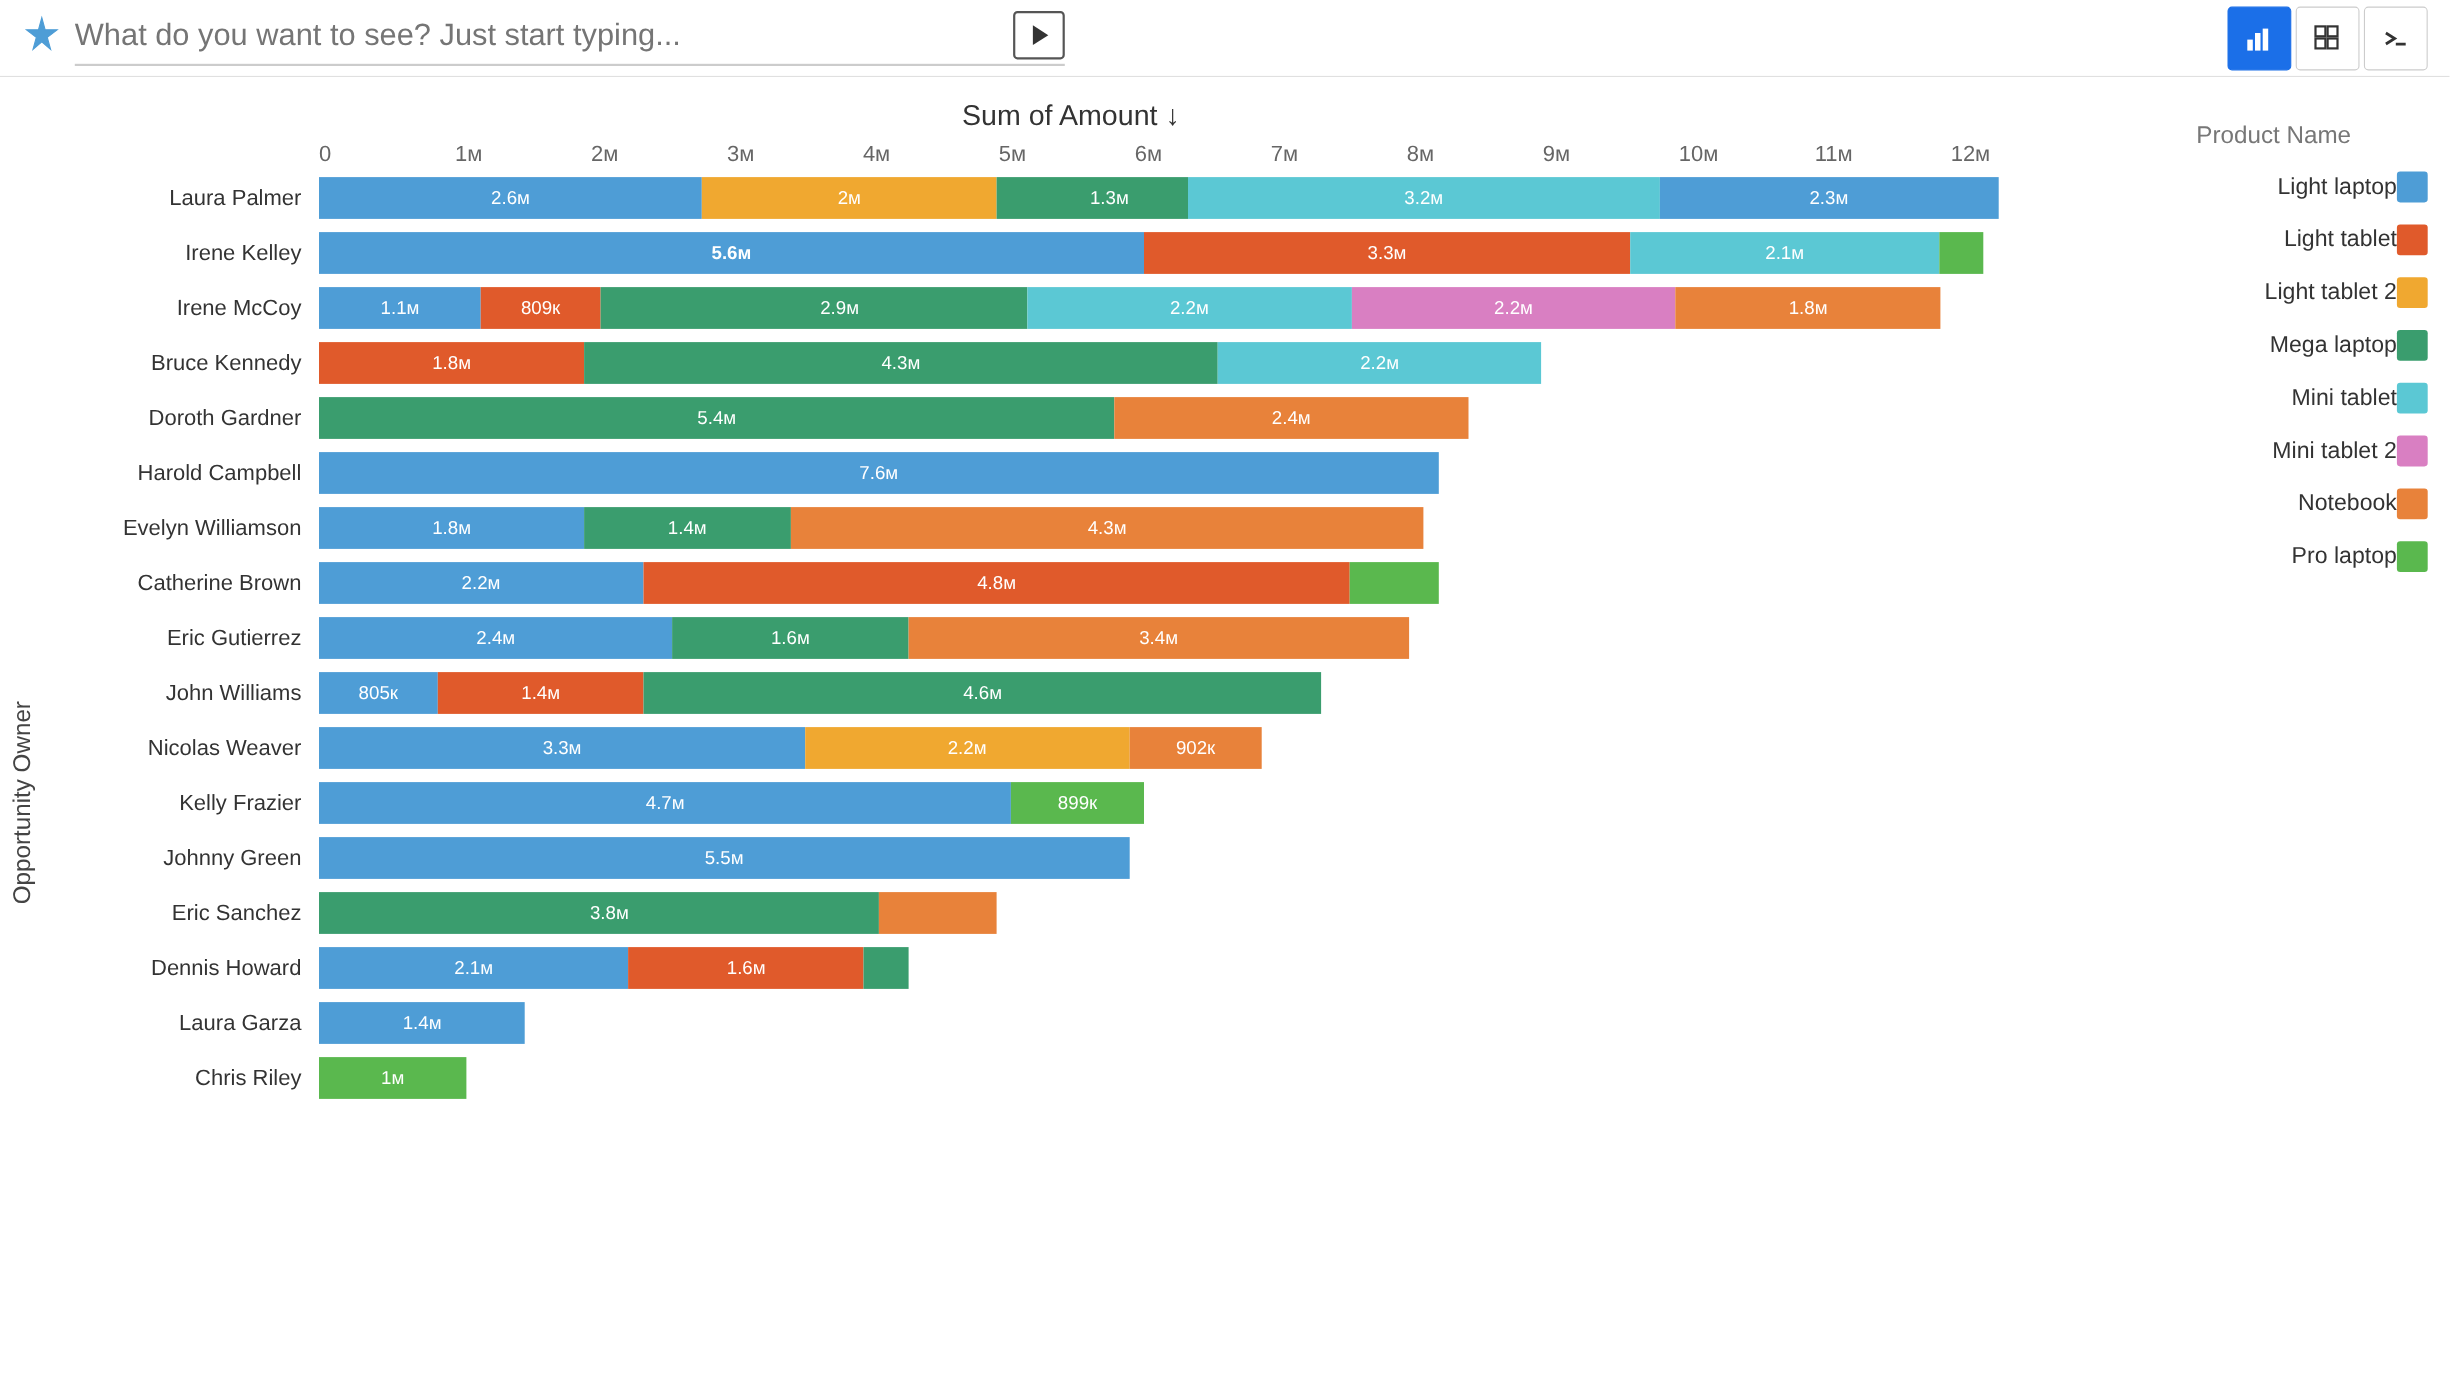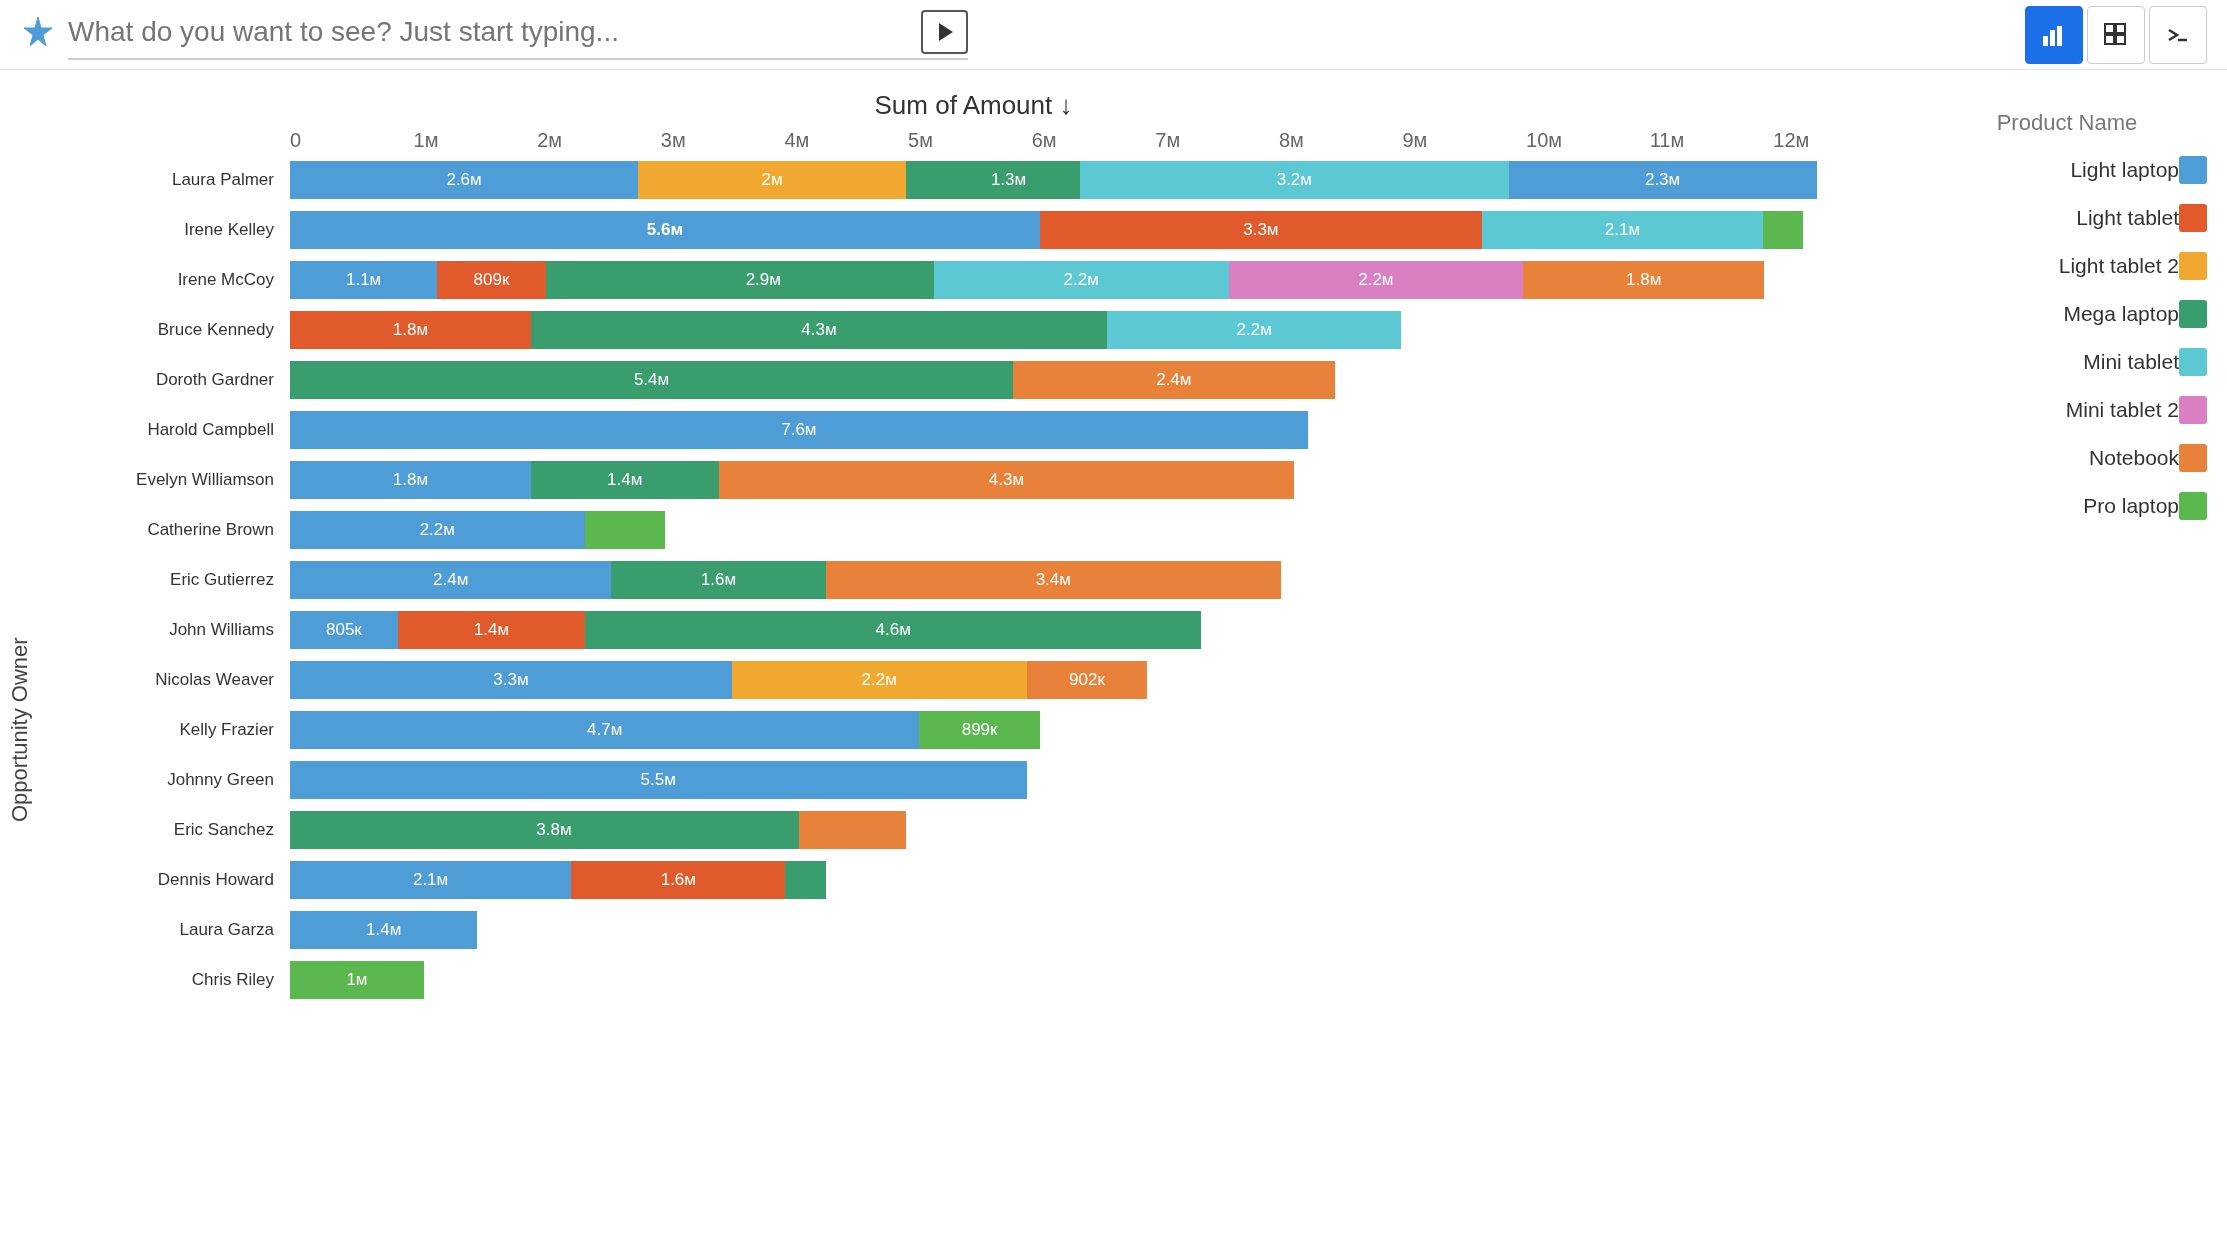--- a/index.html
+++ b/index.html
@@ -39,21 +39,21 @@
       font-size: 22px; color: #444; display: flex; align-items: center;
       justify-content: center; width: 40px; margin-top: 120px;
     }
     .chart-main { flex: 1; display: flex; flex-direction: column; padding: 0 10px; }
     .chart-title { text-align: center; font-size: 26px; color: #333; margin-bottom: 8px; }
     .x-axis-labels { display: flex; padding-left: 240px; margin-bottom: 4px; }
     .x-tick { flex: 1; text-align: left; font-size: 20px; color: #666; }
     
     .chart-body { display: flex; flex-direction: column; gap: 2px; }
     .chart-row { display: flex; align-items: center; height: 48px; }
-    .row-label { width: 240px; text-align: right; padding-right: 16px; font-size: 17px; color: #333; flex-shrink: 0; }
+    .row-label { width: 240px; text-align: right; padding-right: 16px; font-size: 20px; color: #333; flex-shrink: 0; }
     .bars-container { flex: 1; display: flex; align-items: center; height: 38px; position: relative; }
     .bar-segment {
       height: 38px; display: flex; align-items: center; justify-content: center;
       font-size: 17px; font-weight: 500; color: #fff; overflow: hidden;
       white-space: nowrap;
     }
     
     .legend { width: 320px; padding: 20px 20px; flex-shrink: 0; }
     .legend-title { font-size: 22px; color: #777; margin-bottom: 20px; text-align: center; }
     .legend-item { display: flex; align-items: center; margin-bottom: 20px; justify-content: flex-end; gap: 0; }
@@ -188,20 +188,21 @@
           <div class="bars-container">
             <div class="bar-segment c-light-laptop" style="width: 15%;">1.8м</div>
             <div class="bar-segment c-mega-laptop" style="width: 11.6667%;">1.4м</div>
             <div class="bar-segment c-notebook" style="width: 35.8333%;">4.3м</div>
           </div>
         </div>
         <div class="chart-row">
           <div class="row-label">Catherine Brown</div>
           <div class="bars-container">
             <div class="bar-segment c-light-laptop" style="width: 18.3333%;">2.2м</div>
+            <div class="bar-segment c-light-tablet" style="width: 40%;">4.8м</div>
             <div class="bar-segment c-pro-laptop" style="width: 5%;"></div>
           </div>
         </div>
         <div class="chart-row">
           <div class="row-label">Eric Gutierrez</div>
           <div class="bars-container">
             <div class="bar-segment c-light-laptop" style="width: 20%;">2.4м</div>
             <div class="bar-segment c-mega-laptop" style="width: 13.3333%;">1.6м</div>
             <div class="bar-segment c-notebook" style="width: 28.3333%;">3.4м</div>
           </div>

